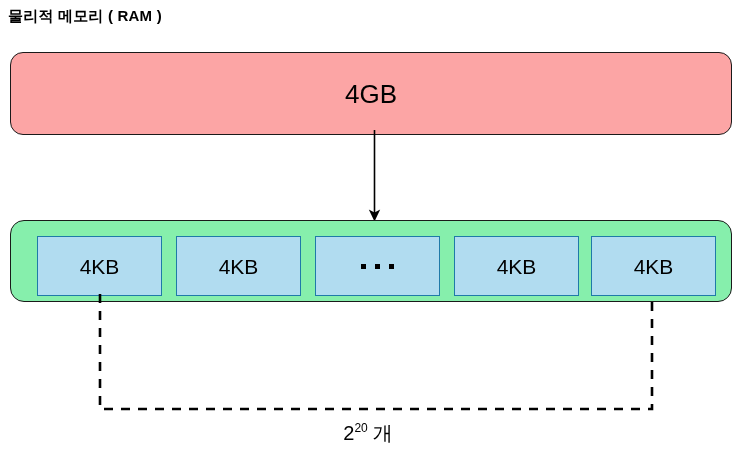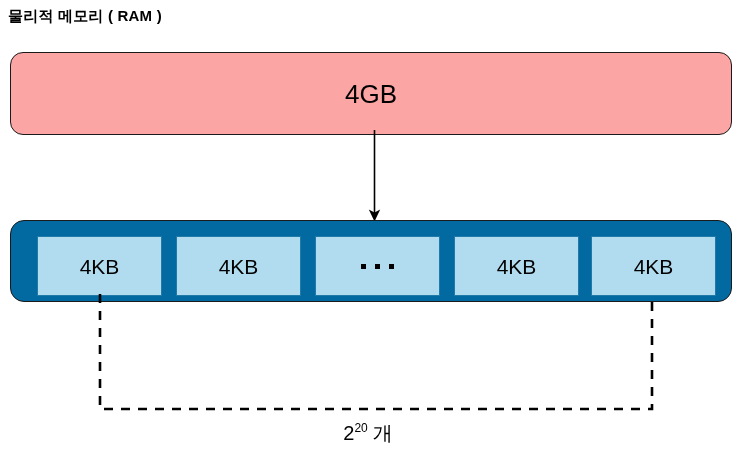--- a/index.html
+++ b/index.html
@@ -56,21 +56,21 @@
   }
   .frames-box {
     position: absolute;
     left: 10px;
     top: 220px;
     width: 722px;
     height: 82px;
     box-sizing: border-box;
     border: 1.4px solid #1a1a1a;
     border-radius: 14px;
-    background: #0369a1;
+    background: #86efac;
   }
   .frame {
     position: absolute;
     top: 15px;
     width: 125px;
     height: 60px;
     box-sizing: border-box;
     background: #b1dcf0;
     border: 1.6px solid #1f7aa8;
     display: flex;

